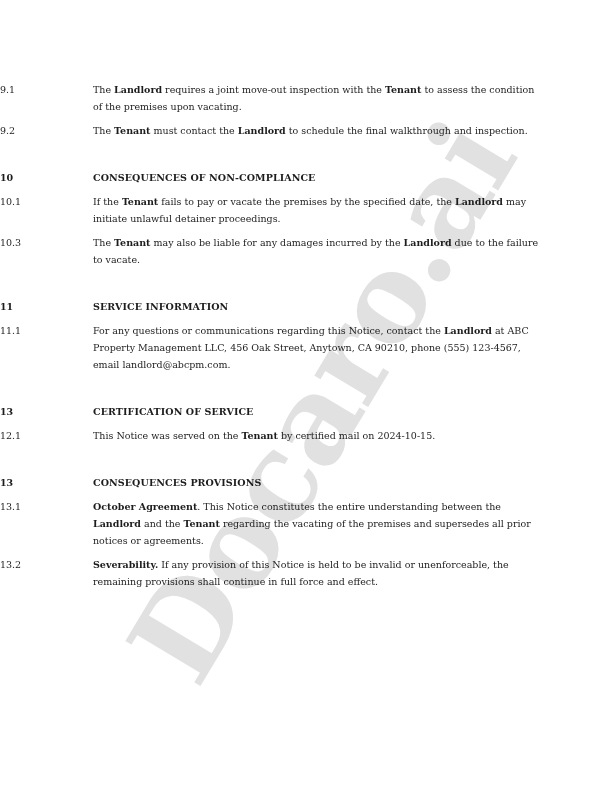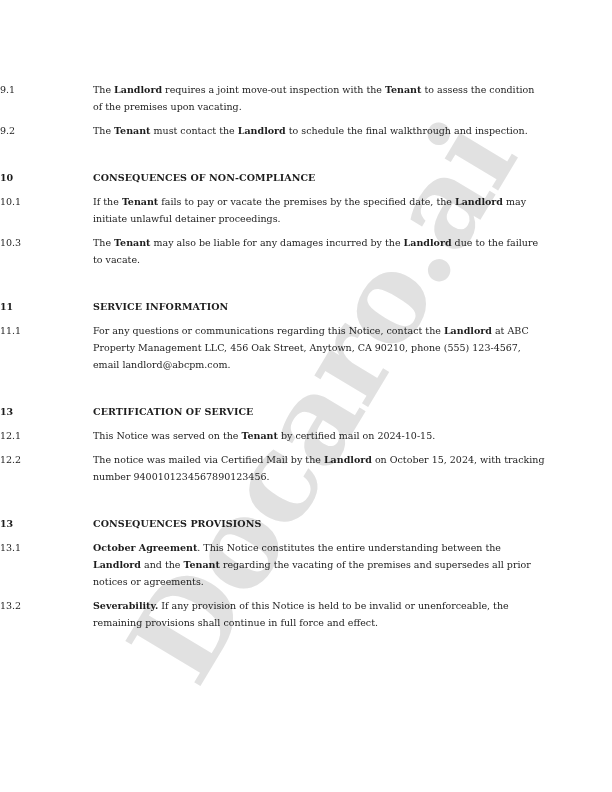--- a/index.html
+++ b/index.html
@@ -89,24 +89,20 @@
     </div>
 
     <div class="row section-header">
       <span class="num">13</span>
       <h2 class="title">CERTIFICATION OF SERVICE</h2>
     </div>
     <div class="row item">
       <span class="num">12.1</span>
       <p class="text">This Notice was served on the <b>Tenant</b> by certified mail on 2024-10-15.</p>
     </div>
-    <div class="row item">
-      <span class="num">12.2</span>
-      <p class="text">The notice was mailed via Certified Mail by the <b>Landlord</b> on October 15, 2024, with tracking number 9400101234567890123456.</p>
-    </div>
 
     <div class="row section-header">
       <span class="num">13</span>
       <h2 class="title">CONSEQUENCES PROVISIONS</h2>
     </div>
     <div class="row item">
       <span class="num">13.1</span>
       <p class="text"><b>October Agreement</b>. This Notice constitutes the entire understanding between the <b>Landlord</b> and the <b>Tenant</b> regarding the vacating of the premises and supersedes all prior notices or agreements.</p>
     </div>
     <div class="row item">

